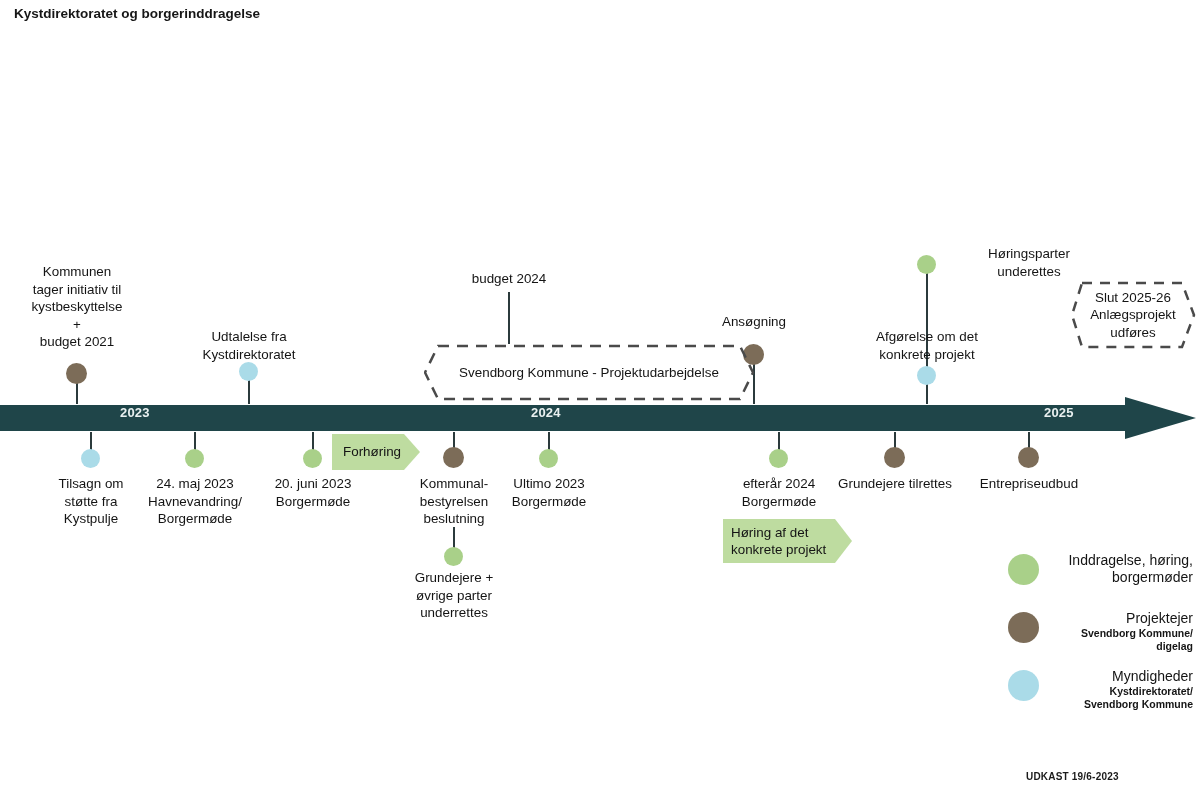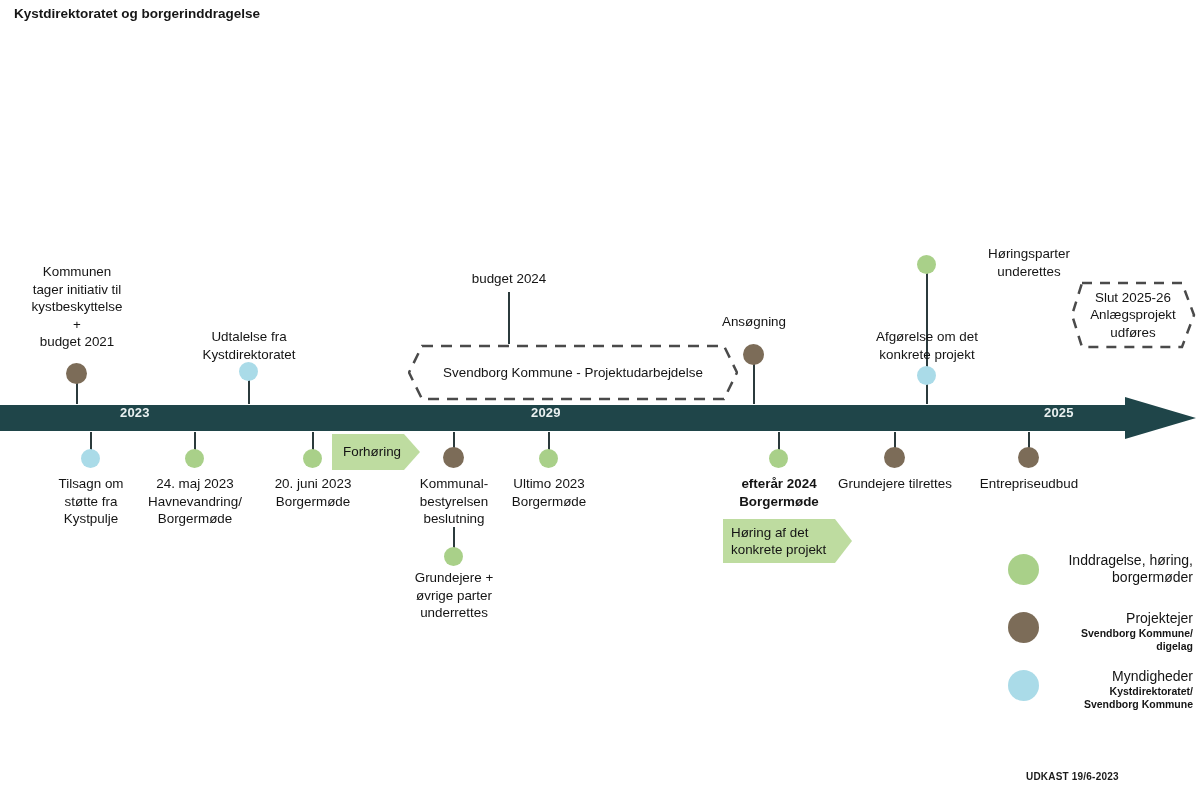--- a/index.html
+++ b/index.html
@@ -47,21 +47,21 @@
 <body>
 
 <div class="abs" id="header">
   <div id="subtitle">Kystdirektoratet og borgerinddragelse</div>
 </div>
 
 <svg class="abs" id="timeline-bar" width="1200" height="42" viewBox="0 0 1200 42">
   <polygon id="bar-shape" points="0,8 1125,8 1125,0 1196,21 1125,42 1125,34 0,34" fill="#1f4549"></polygon>
 </svg>
 <div class="year-label" style="left:120px;">2023</div>
-<div class="year-label" style="left:531px;">2029</div>
+<div class="year-label" style="left:531px;">2024</div>
 <div class="year-label" style="left:1044px;">2025</div>
 
 <div class="stem" style="left: 76px; top: 372px; height: 32px; background: rgb(43, 58, 60);"></div>
 <div class="dot brown" style="left: 66px; top: 363px; width: 21px; height: 21px; background: rgb(124, 108, 88);"></div>
 <div class="nlabel" style="left:-8px;top:263px;width:170px;white-space:pre-line;">Kommunen
 tager initiativ til
 kystbeskyttelse
 +
 budget 2021</div>
 
@@ -108,38 +108,38 @@
 bestyrelsen
 beslutning</div>
 
 <div class="stem" style="left: 548px; top: 432px; height: 28px; background: rgb(43, 58, 60);"></div>
 <div class="dot green" style="left: 539px; top: 449px; width: 19px; height: 19px; background: rgb(169, 208, 137);"></div>
 <div class="nlabel" style="left:469px;top:475px;width:160px;white-space:pre-line;">Ultimo 2023
 Borgermøde</div>
 
 <div class="stem" style="left: 778px; top: 432px; height: 28px; background: rgb(43, 58, 60);"></div>
 <div class="dot green" style="left: 769px; top: 449px; width: 19px; height: 19px; background: rgb(169, 208, 137);"></div>
-<div class="nlabel" style="left:699px;top:475px;width:160px;white-space:pre-line;font-weight:bold;">efterår 2024
+<div class="nlabel" style="left:699px;top:475px;width:160px;white-space:pre-line;">efterår 2024
 Borgermøde</div>
 
 <div class="stem" style="left: 894px; top: 432px; height: 26px; background: rgb(43, 58, 60);"></div>
 <div class="dot brown" style="left: 884px; top: 447px; width: 21px; height: 21px; background: rgb(124, 108, 88);"></div>
 <div class="nlabel" style="left:810px;top:475px;width:170px;">Grundejere tilrettes</div>
 
 <div class="stem" style="left: 1028px; top: 432px; height: 26px; background: rgb(43, 58, 60);"></div>
 <div class="dot brown" style="left: 1018px; top: 447px; width: 21px; height: 21px; background: rgb(124, 108, 88);"></div>
 <div class="nlabel" style="left:944px;top:475px;width:170px;">Entrepriseudbud</div>
 
 <div class="stem" style="left: 453px; top: 527px; height: 24px; background: rgb(43, 58, 60);"></div>
 <div class="dot green" style="left: 444px; top: 547px; width: 19px; height: 19px; background: rgb(169, 208, 137);"></div>
 <div class="nlabel" style="left:369px;top:569px;width:170px;white-space:pre-line;">Grundejere +
 øvrige parter
 underrettes</div>
 
-<div class="dashbox" style="left:408px;top:344px;width:330px;height:57px;">
+<div class="dashbox" style="left:424px;top:344px;width:330px;height:57px;">
   <svg width="330" height="57" viewBox="0 0 330 57">
     <polygon points="14,2 316,2 329,28.5 316,55 14,55 1,28.5" fill="none" stroke="#4a4a4a" stroke-width="2.5" stroke-dasharray="11,8"></polygon>
   </svg>
   <div class="txt">Svendborg Kommune - Projektudarbejdelse</div>
 </div>
 
 <div class="dashbox" style="left:1070px;top:281px;width:126px;height:68px;">
   <svg width="126" height="68" viewBox="0 0 126 68">
     <polygon points="12,2 112,2 124,34 112,66 12,66 2,34" fill="none" stroke="#4a4a4a" stroke-width="2.5" stroke-dasharray="10,8"></polygon>
   </svg>

